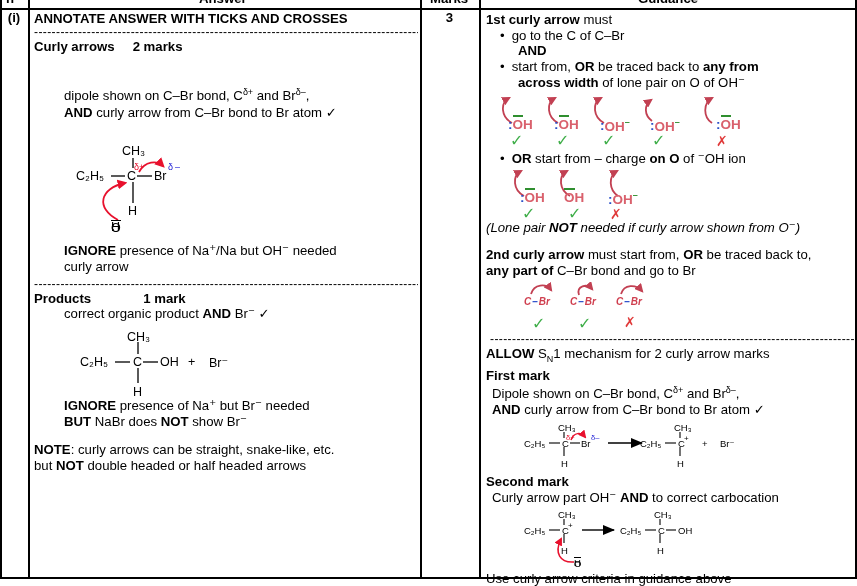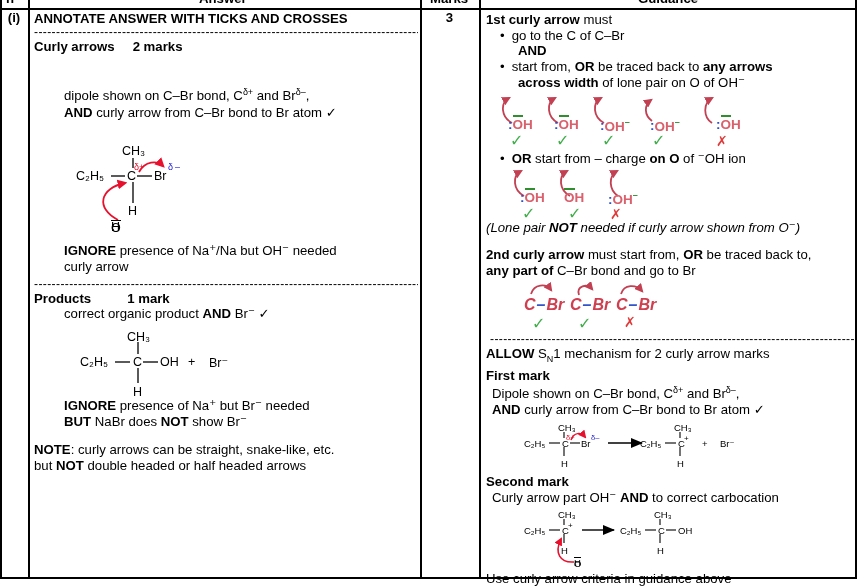--- a/index.html
+++ b/index.html
@@ -41,21 +41,21 @@
   .oh-item{position:relative;width:46px;height:54px;flex:none;}
   .oh-item svg{position:absolute;left:0;top:0;}
   .oh-text{position:absolute;left:12px;top:22px;font-size:13.5px;font-weight:700;color:#d9606c;white-space:nowrap;}
   .lp{color:#2b50c8;margin-right:1px;letter-spacing:-1px;}
   .supminus{vertical-align:super;font-size:9px;color:#2f8f2f;font-weight:700;}
   .mark{position:absolute;left:14px;top:36px;font-size:16px;font-weight:700;}
   .mk-tick{color:#3fae49;}
   .mk-cross{color:#e03a3a;font-size:14px;top:38px;}
   .cbr-item{position:relative;width:46px;height:48px;flex:none;}
   .cbr-item svg{position:absolute;left:2px;top:0;}
-  .cbr-text{position:absolute;left:2px;top:14px;font-size:16px;font-style:italic;font-weight:600;color:#cf3f4f;white-space:nowrap;}
+  .cbr-text{position:absolute;left:2px;top:14px;font-size:10px;font-style:italic;font-weight:600;color:#cf3f4f;white-space:nowrap;}
   .bond-dash{color:#3355cc;font-weight:700;margin:0 1px;}
   .cbr-item .mark{left:10px;top:32px;}
 </style>
 </head>
 <body>
 
 <div class="page">
 
   <svg width="0" height="0" style="position:absolute" aria-hidden="true">
     <defs>
@@ -115,21 +115,21 @@
       <span class="lbl" style="left:56px;top:84px">
           <span style="font-weight:700">:</span>
           <span class="obar-k">O</span>
           <span>H</span>
         </span>
     </div>
 
     <div class="line ind" style="margin-top:3px"><span class="seg-b">IGNORE</span><span class="seg-t"> presence of Na⁺/Na but OH⁻ needed</span></div>
     <div class="line ind"><span class="seg-t">curly arrow</span></div>
     <div class="divider" style="width:384px;margin-top:4px">----------------------------------------------------------------------------------------------</div>
-    <div class="line"><span class="b">Products</span><span class="b" style="margin-left:36px">1 mark</span></div>
+    <div class="line"><span class="b">Products</span><span class="b" style="margin-left:52px">1 mark</span></div>
     <div class="line ind"><span class="seg-t">correct organic product </span><span class="seg-b">AND</span><span class="seg-t"> Br⁻ ✓</span></div>
 
     <div class="diag" style="width:240px;height:76px;margin:0 0 0 46px">
       <svg width="240" height="76" viewBox="0 0 240 76">
         <line x1="58" y1="20" x2="58" y2="32" stroke="#000" stroke-width="1.3"></line>
         <line x1="35" y1="40" x2="50" y2="40" stroke="#000" stroke-width="1.3"></line>
         <line x1="63" y1="40" x2="78" y2="40" stroke="#000" stroke-width="1.3"></line>
         <line x1="58" y1="46" x2="58" y2="61" stroke="#000" stroke-width="1.3"></line>
       </svg>
       <span class="lbl" style="left:47px;top:8px">CH₃</span>
@@ -144,21 +144,21 @@
     <div class="line ind"><span class="seg-b">IGNORE</span><span class="seg-t"> presence of Na⁺ but Br⁻ needed</span></div>
     <div class="line ind"><span class="seg-b">BUT</span><span class="seg-t"> NaBr does </span><span class="seg-b">NOT</span><span class="seg-t"> show Br⁻</span></div>
     <div class="line" style="margin-top:13px"><span class="seg-b">NOTE</span><span class="seg-t">: curly arrows can be straight, snake-like, etc.</span></div>
     <div class="line"><span class="seg-t">but </span><span class="seg-b">NOT</span><span class="seg-t"> double headed or half headed arrows</span></div>
   </div>
 
   <div class="col-guidance">
     <div class="line"><span class="seg-b">1st curly arrow</span><span class="seg-t"> must</span></div>
     <div class="line bullet-line"><span class="bullet-dot">•</span><span><span class="seg-t">go to the C of C–Br</span></span></div>
     <div class="line and-ind b">AND</div>
-    <div class="line bullet-line"><span class="bullet-dot">•</span><span><span class="seg-t">start from, </span><span class="seg-b">OR</span><span class="seg-t"> be traced back to </span><span class="seg-b">any arrows</span></span></div>
+    <div class="line bullet-line"><span class="bullet-dot">•</span><span><span class="seg-t">start from, </span><span class="seg-b">OR</span><span class="seg-t"> be traced back to </span><span class="seg-b">any from</span></span></div>
     <div class="line cont-ind"><span class="seg-b">across width</span><span class="seg-t"> of lone pair on O of OH⁻</span></div>
 
     <div class="hand-row" style="margin:4px 0 0 10px;height:54px">
       <div class="oh-item">
         <svg width="26" height="30" viewBox="0 0 26 30">
             <path d="M16,28 C5,22 4,8 13,3" fill="none" stroke="#c24052" stroke-width="1.8" marker-end="url(#mkCrim)"></path>
           </svg>
         <div class="oh-text"><span class="lp">:</span><span class="obar-g">O</span><span>H</span></div>
         <div class="mark mk-tick">✓</div>
       </div>

